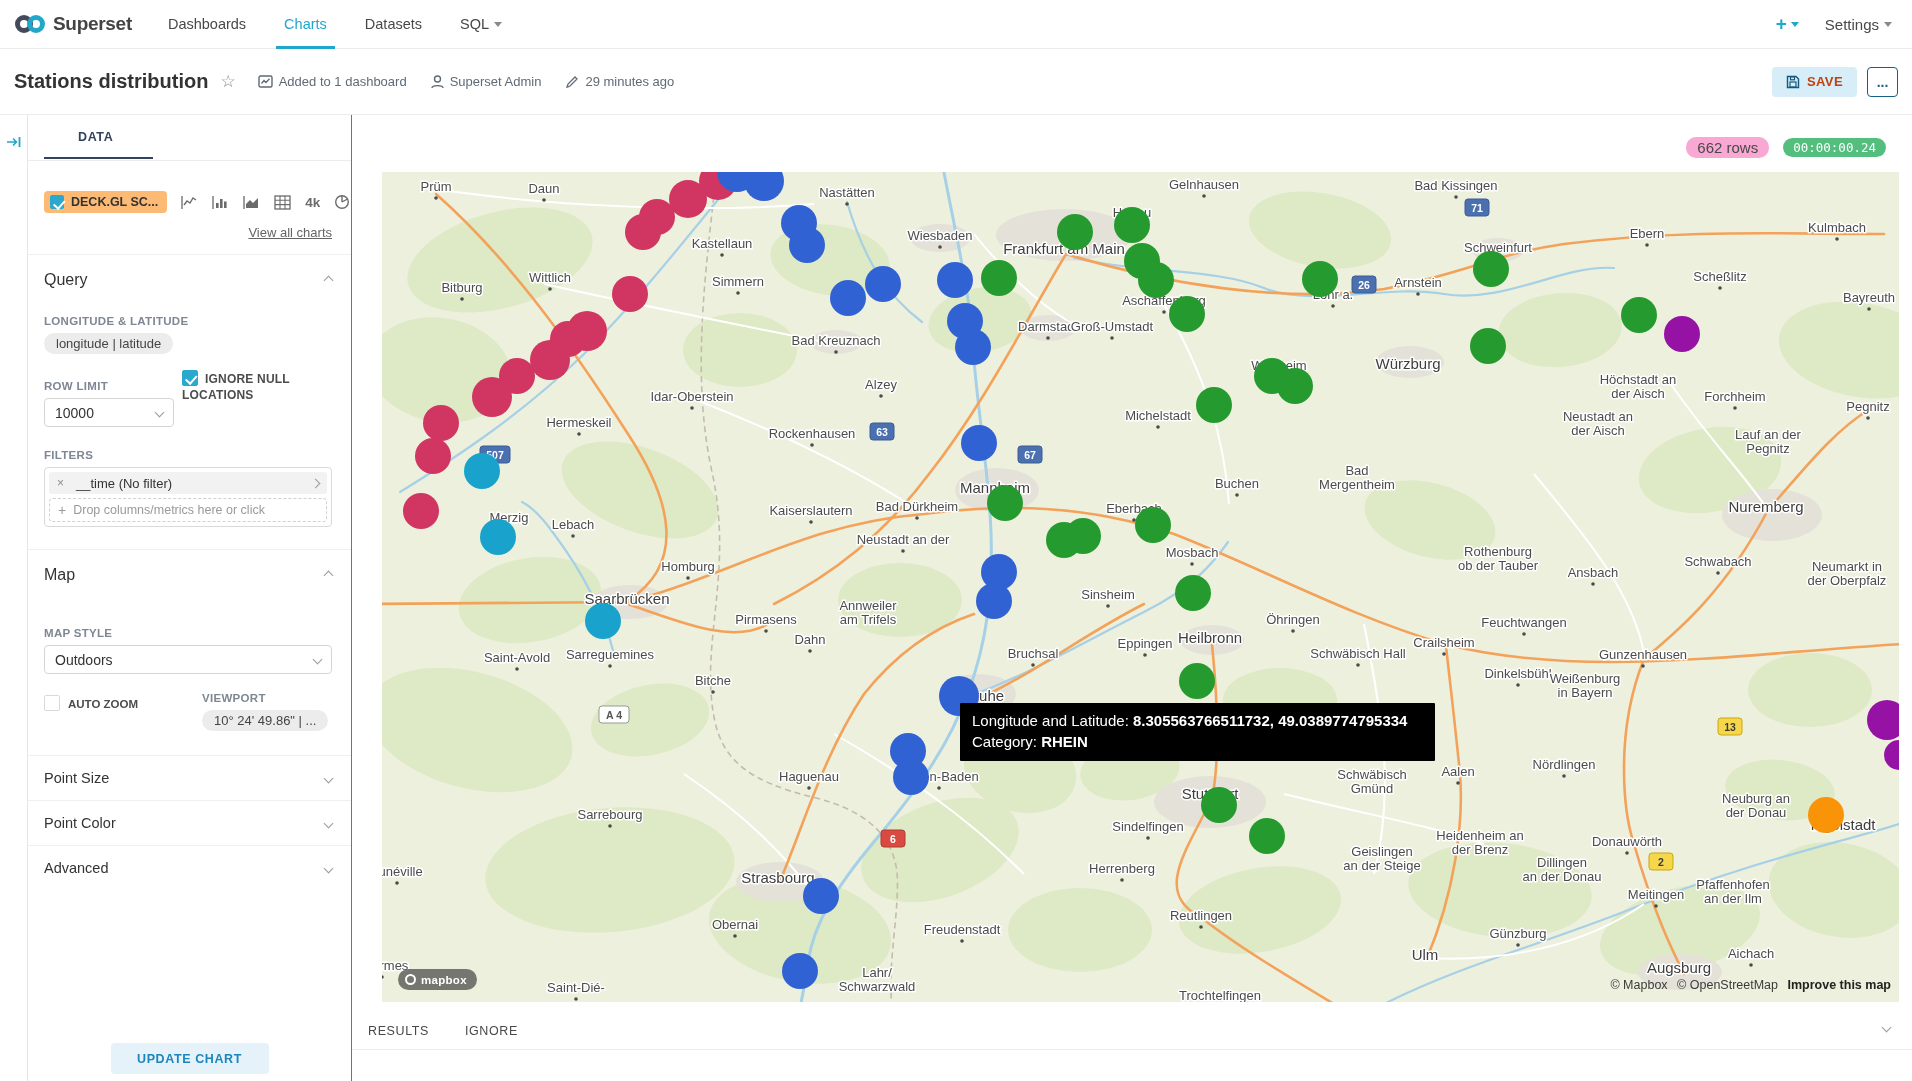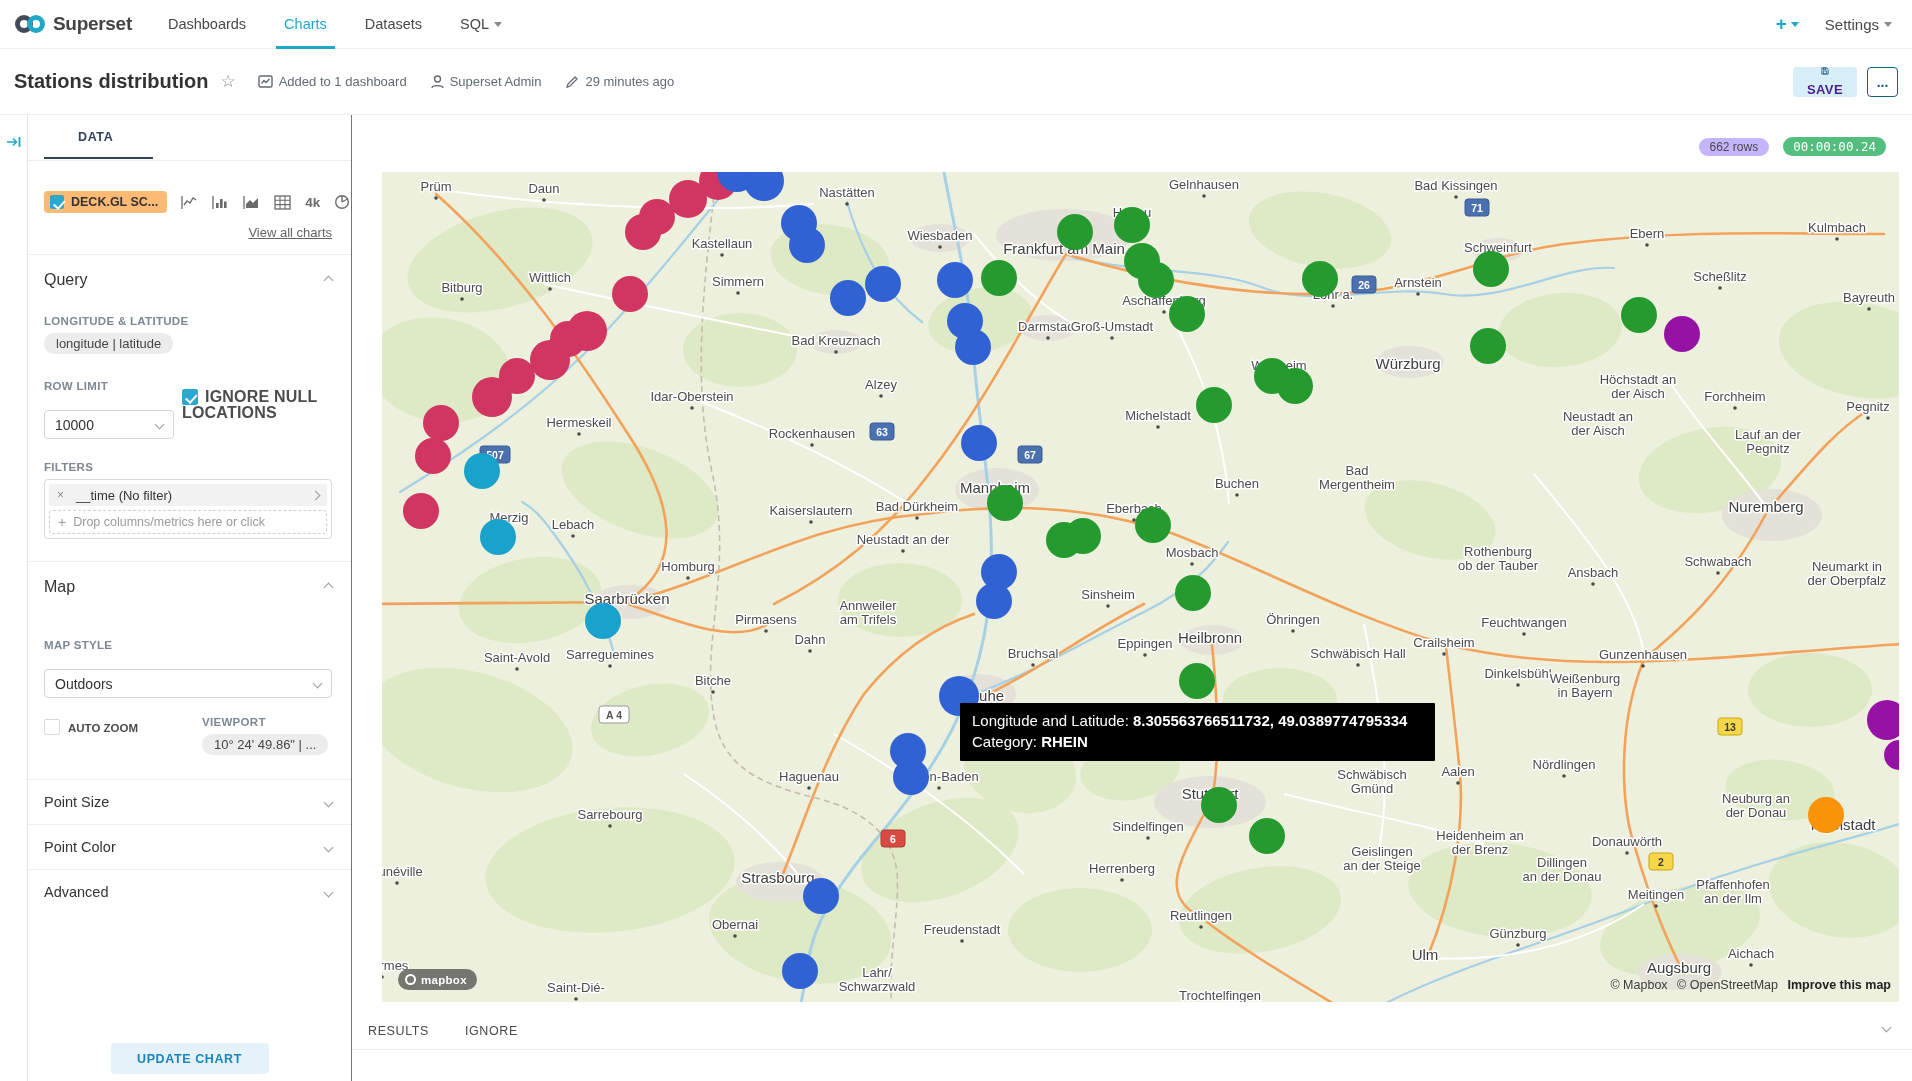--- a/index.html
+++ b/index.html
@@ -18,21 +18,21 @@
   .nav-right { margin-left:auto; display:flex; align-items:center; gap:26px; padding-right:6px; }
   .plusbtn { color:#20a7c9; font-size:19px; font-weight:bold; cursor:pointer; display:flex; align-items:center; gap:4px;}
   .settings { font-size:15px; color:#484848; cursor:pointer; display:flex; align-items:center; gap:5px; }
 
   .subheader { height:66px; display:flex; align-items:center; padding:0 14px; border-bottom:1px solid #ececec; }
   .pagetitle { font-size:20px; font-weight:bold; color:#333; margin-right:12px; }
   .star { font-size:17px; color:#8a8a8a; margin-right:22px; cursor:pointer; }
   .hbadges { display:flex; align-items:center; gap:24px; color:#5f6a76; font-size:13px; }
   .hbadge { display:flex; align-items:center; gap:6px; }
   .hbtns { margin-left:auto; display:flex; align-items:center; gap:10px; }
-  .savebtn { background:#d7edf8; color:#4c1d95; font-weight:bold; font-size:13px; letter-spacing:.4px; border:none; border-radius:4px; height:30px; padding:0 14px; display:flex; align-items:center; gap:7px; cursor:pointer;flex-direction:column; }
+  .savebtn { background:#d7edf8; color:#c2410c; font-weight:bold; font-size:13px; letter-spacing:.4px; border:none; border-radius:4px; height:30px; padding:0 14px; display:flex; align-items:center; gap:7px; cursor:pointer; }
   .morebtn { width:31px; height:30px; border:1.5px solid #136183; border-radius:4px; background:#fff; color:#136183; font-weight:bold; font-size:14px; line-height:24px; cursor:pointer; }
 
   .content { display:flex; height:966px; }
   .rail { width:28px; border-right:1px solid #e6e6e6; background:#fff; padding-top:20px; text-align:center; }
   .panel { width:324px; border-right:1px solid #737373; position:relative; background:#fff; }
   .tabbar { height:46px; border-bottom:1px solid #ececec; position:relative; }
   .tab { display:inline-block; margin-left:16px; padding:15px 40px 13px 34px; font-size:12.5px; font-weight:bold; letter-spacing:.6px; color:#33435f; border-bottom:2px solid #33435f; cursor:pointer; }
   .pbody { padding:0 19px 0 16px; }
   .vizrow { margin-top:30px; display:flex; align-items:center; gap:14px; }
   .vizpill { display:flex; align-items:center; gap:7px; background:#fdba74; border-radius:4px; padding:4px 9px 4px 6px; font-size:12.5px; font-weight:bold; color:#333; cursor:pointer; white-space:nowrap; }
@@ -40,47 +40,47 @@
   .fourk { font-size:13.5px; color:#6b6b6b; font-weight:bold; cursor:pointer; }
   .viewall { margin-top:12px; text-align:right; font-size:13px; color:#646464; }
   .viewall span { text-decoration:underline; cursor:pointer; }
   .pdivider { border-top:1px solid #efefef; margin:14px -19px 0 -16px; }
   .sechead { margin-top:16px; display:flex; align-items:center; justify-content:space-between; font-size:16px; color:#333; cursor:pointer; }
   .ctl-label { margin-top:26px; font-size:11.5px; letter-spacing:.3px; color:#7e8794; font-weight:bold; }
   .chip { display:inline-block; margin-top:6px; background:#ececec; border-radius:11px; padding:3px 12px; font-size:13px; color:#454545; cursor:pointer; }
   .tworow { display:flex; margin-top:4px; }
   .tcol-l { width:150px; }
   .tcol-r { flex:1; padding-left:8px; }
-  .selectbox { margin-top:18px; height:29px; border:1px solid #d5d5d5; border-radius:4px; display:flex; align-items:center; padding:0 10px; font-size:14px; color:#333; cursor:pointer; background:#fff; }
+  .selectbox { margin-top:6px; height:29px; border:1px solid #d5d5d5; border-radius:4px; display:flex; align-items:center; padding:0 10px; font-size:14px; color:#333; cursor:pointer; background:#fff; }
   .selectbox .chev { margin-left:auto; }
   .cb { display:inline-block; width:16px; height:16px; border:1px solid #d9d9d9; border-radius:2px; background:#fff; vertical-align:-3px; position:relative; cursor:pointer; }
   .cb.on { background:#2aa8ce; border-color:#2aa8ce; }
   .cb.on::after { content:""; position:absolute; left:5px; top:1.5px; width:4.5px; height:8.5px; border-right:2px solid #fff; border-bottom:2px solid #fff; transform:rotate(42deg); }
-  .ignore { width:150px; margin-top:23px; font-size:16px; font-weight:bold; color:#4c4c4c; letter-spacing:.2px; line-height:16px; }
+  .ignore { width:150px; margin-top:4px; font-size:12px; font-weight:bold; color:#4c4c4c; letter-spacing:.2px; line-height:16px; }
   .ignore .cb { margin-right:7px; }
   .filterbox { margin-top:6px; border:1px solid #d9d9d9; border-radius:4px; padding:4px; }
   .filterrow { background:#f2f2f2; border-radius:3px; height:22px; display:flex; align-items:center; padding:0 8px; font-size:13px; color:#333; cursor:pointer; }
   .filterrow .fx { color:#8c8c8c; margin-right:12px; font-size:12px; }
   .filterrow .chev { margin-left:auto; transform:rotate(-45deg); }
   .dropzone { margin-top:4px; border:1.5px dashed #d0d0d0; border-radius:4px; height:24px; display:flex; align-items:center; padding:0 8px; font-size:12.5px; color:#9a9a9a; gap:7px; cursor:pointer; }
   .dropzone .plus { font-size:14px; }
   .chev { display:inline-block; width:7px; height:7px; border-right:1.6px solid #9a9a9a; border-bottom:1.6px solid #9a9a9a; transform:rotate(45deg); }
   .chev.up { transform:rotate(-135deg); }
   .vprow { display:flex; margin-top:18px; }
   .vp-l { width:150px; font-size:11.5px; font-weight:bold; color:#4c4c4c; padding-top:3px; }
   .vp-l .cb { margin-right:8px; }
   .vp-r { flex:1; padding-left:8px; }
   .vp-r .lbl { font-size:11.5px; letter-spacing:.3px; color:#7e8794; font-weight:bold; }
   .secrow { height:44px; display:flex; align-items:center; justify-content:space-between; font-size:14.5px; color:#333; cursor:pointer; }
   .rowline { border-top:1px solid #efefef; margin:0 -19px 0 -16px; }
   .updatebtn { position:absolute; bottom:7px; left:50%; transform:translateX(-50%); width:158px; height:31px; background:#e5f2fa; color:#1b86bc; font-weight:bold; font-size:12.5px; letter-spacing:.6px; border:none; border-radius:4px; cursor:pointer; }
 
   .canvas { flex:1; position:relative; background:#fff; }
   .rowbadges { position:absolute; top:22px; right:26px; display:flex; gap:14px; align-items:center; }
-  .rowspill { background:#c4b5fd; border-radius:10px; padding:2px 11px; font-size:12px; color:#484848; }
+  .rowspill { background:#f9a8d4; border-radius:10px; padding:2px 11px; font-size:15px; color:#484848; }
   .timerpill { background:#53be7e; border-radius:10px; padding:2px 10px; font-size:12.5px; color:#fff; font-family:"DejaVu Sans Mono","Liberation Mono",monospace; }
   .mapwrap { position:absolute; left:30px; top:57px; width:1517px; height:830px; overflow:hidden; background:#eef0de; cursor:grab; }
   .mapwrap svg { display:block; }
   .maptooltip { position:absolute; left:578px; top:531px; width:475px; background:#000; color:#fff; padding:7px 12px 9px; font-size:15px; line-height:21px; border-radius:1px; }
   .mblogo { position:absolute; left:16px; bottom:12px; height:21px; background:rgba(55,55,55,.66); border-radius:11px; display:flex; align-items:center; gap:5px; padding:0 10px 0 7px; color:#fff; font-size:11.5px; font-weight:bold; letter-spacing:.3px; cursor:pointer; }
   .mbcirc { width:11px; height:11px; border:2px solid #fff; border-radius:50%; display:inline-block; }
   .attrib { position:absolute; right:8px; bottom:10px; font-size:12.5px; color:#3a3a3a; }
   .attrib span { margin-left:6px; cursor:pointer; }
   .attrib .imp { font-weight:bold; color:#222; }
   .results { position:absolute; left:0; right:0; top:887px; height:81px; background:#fff; }

